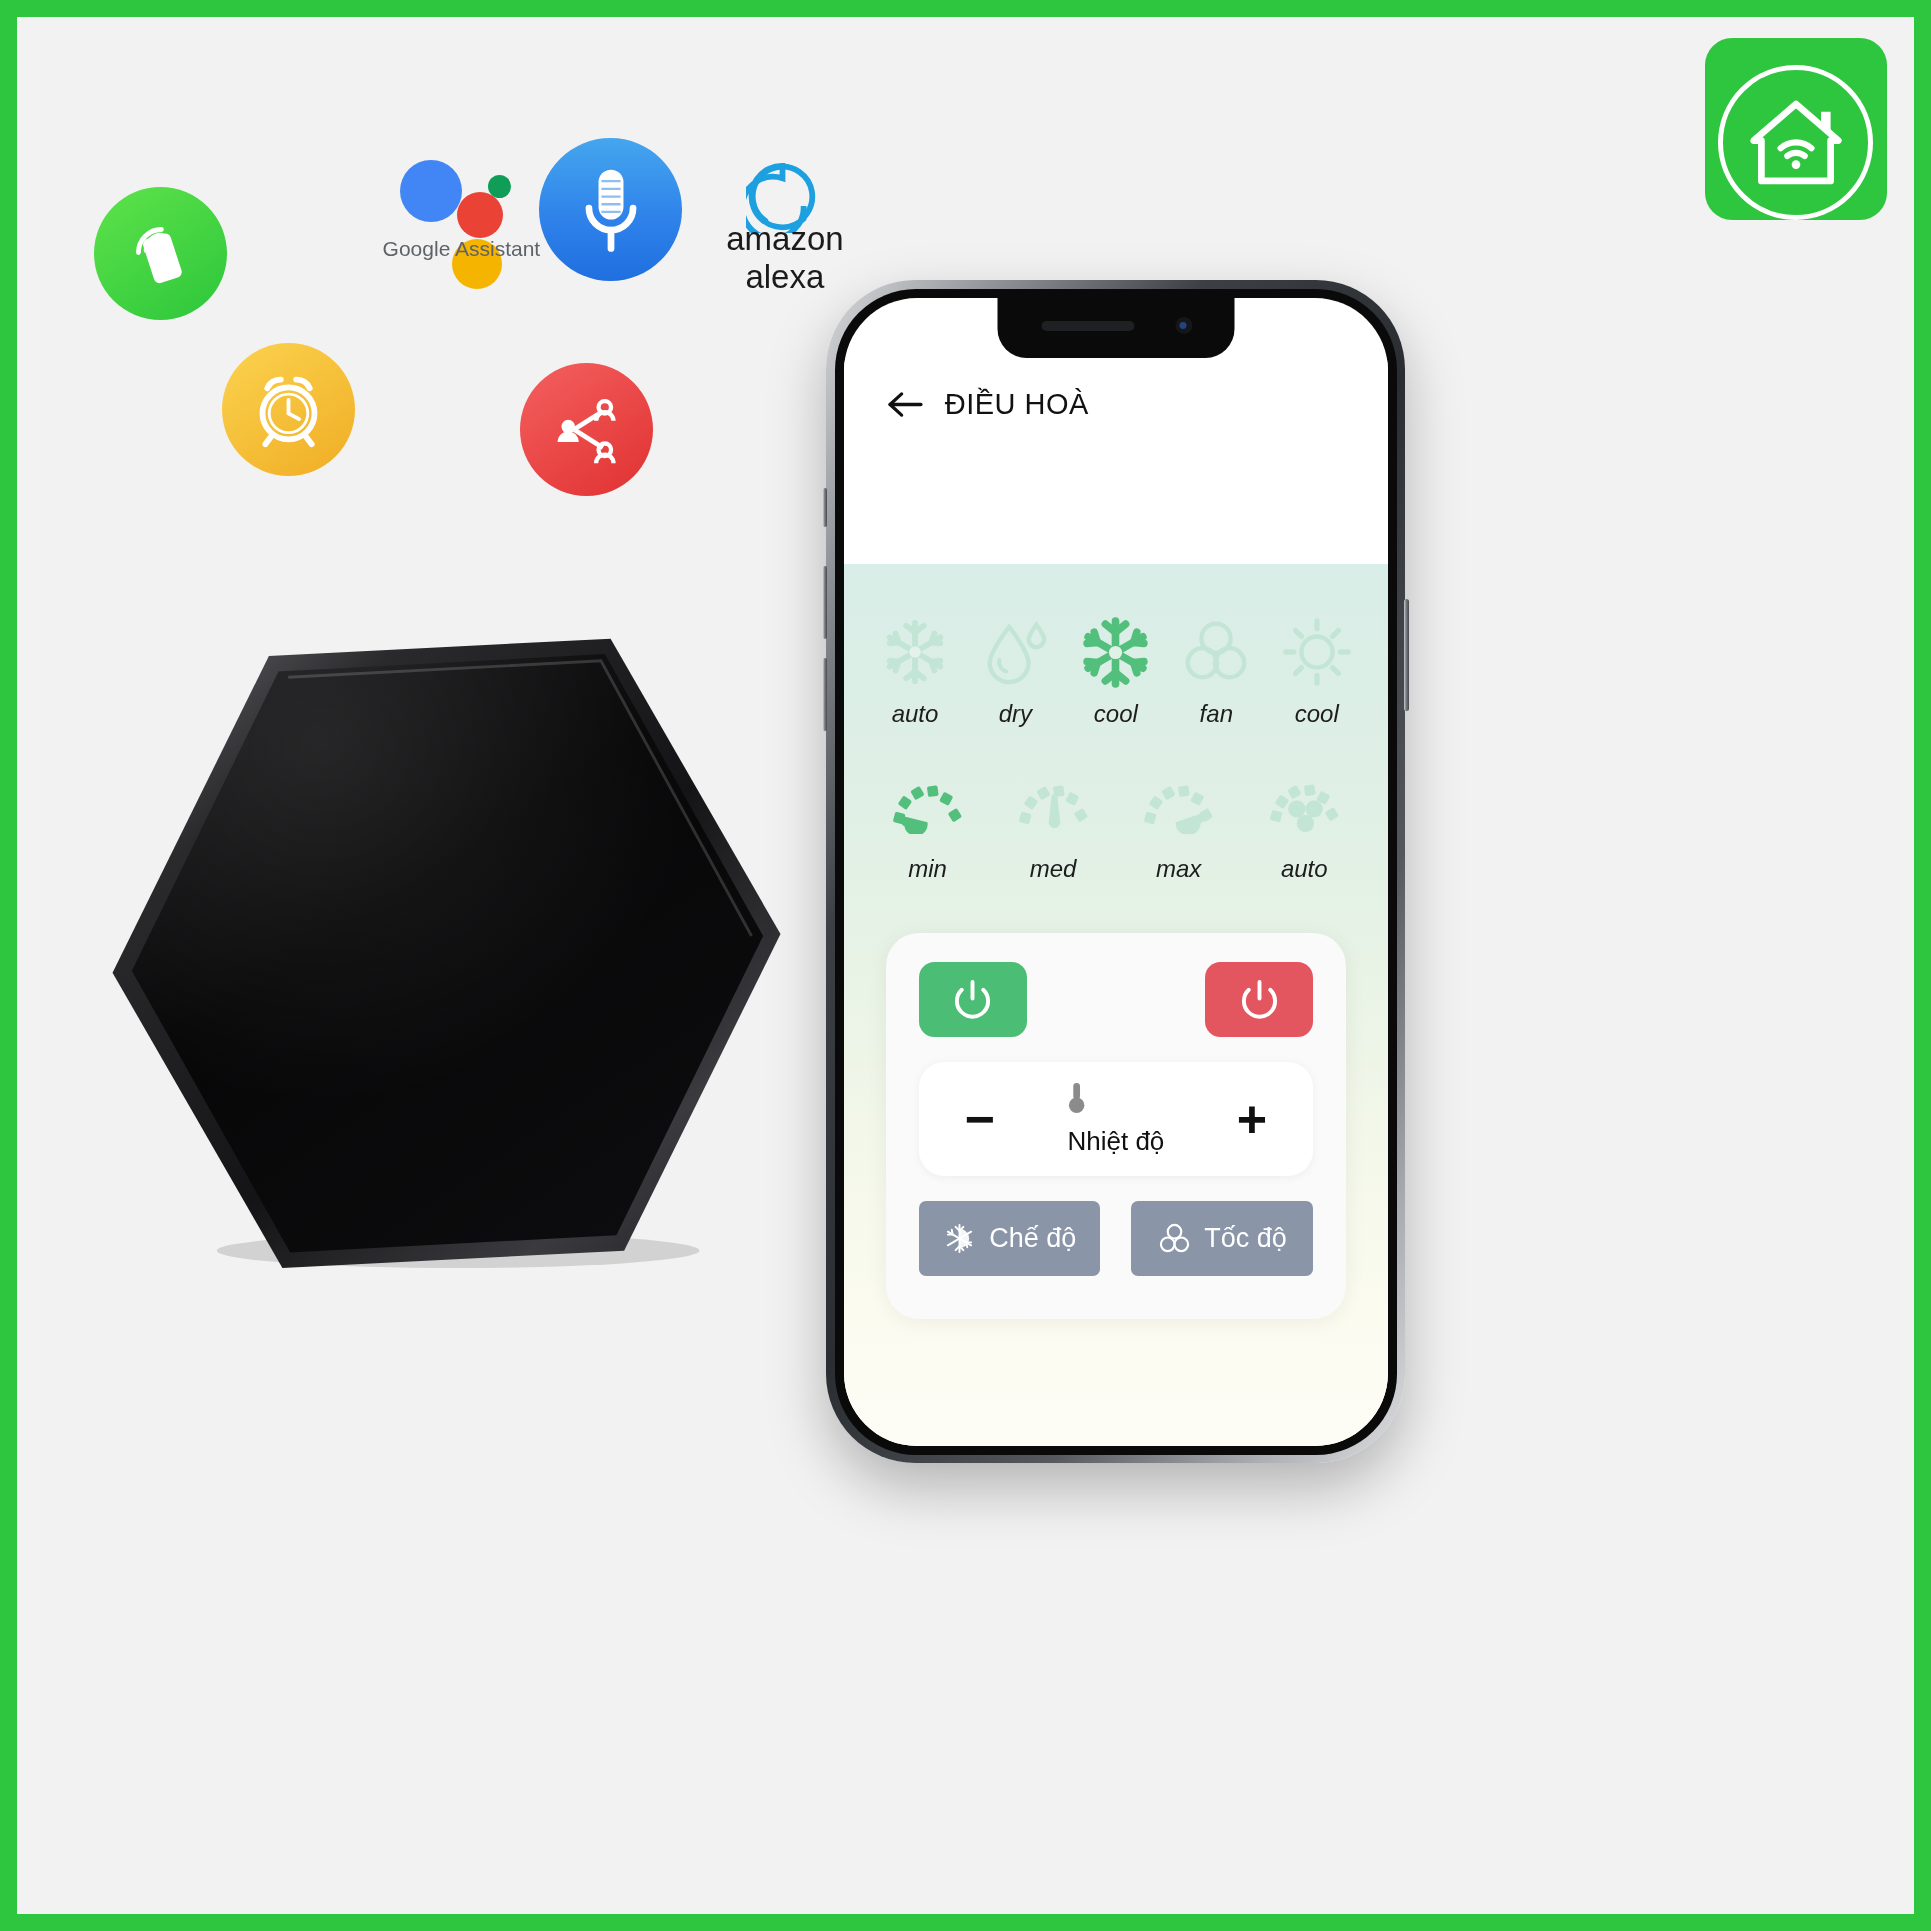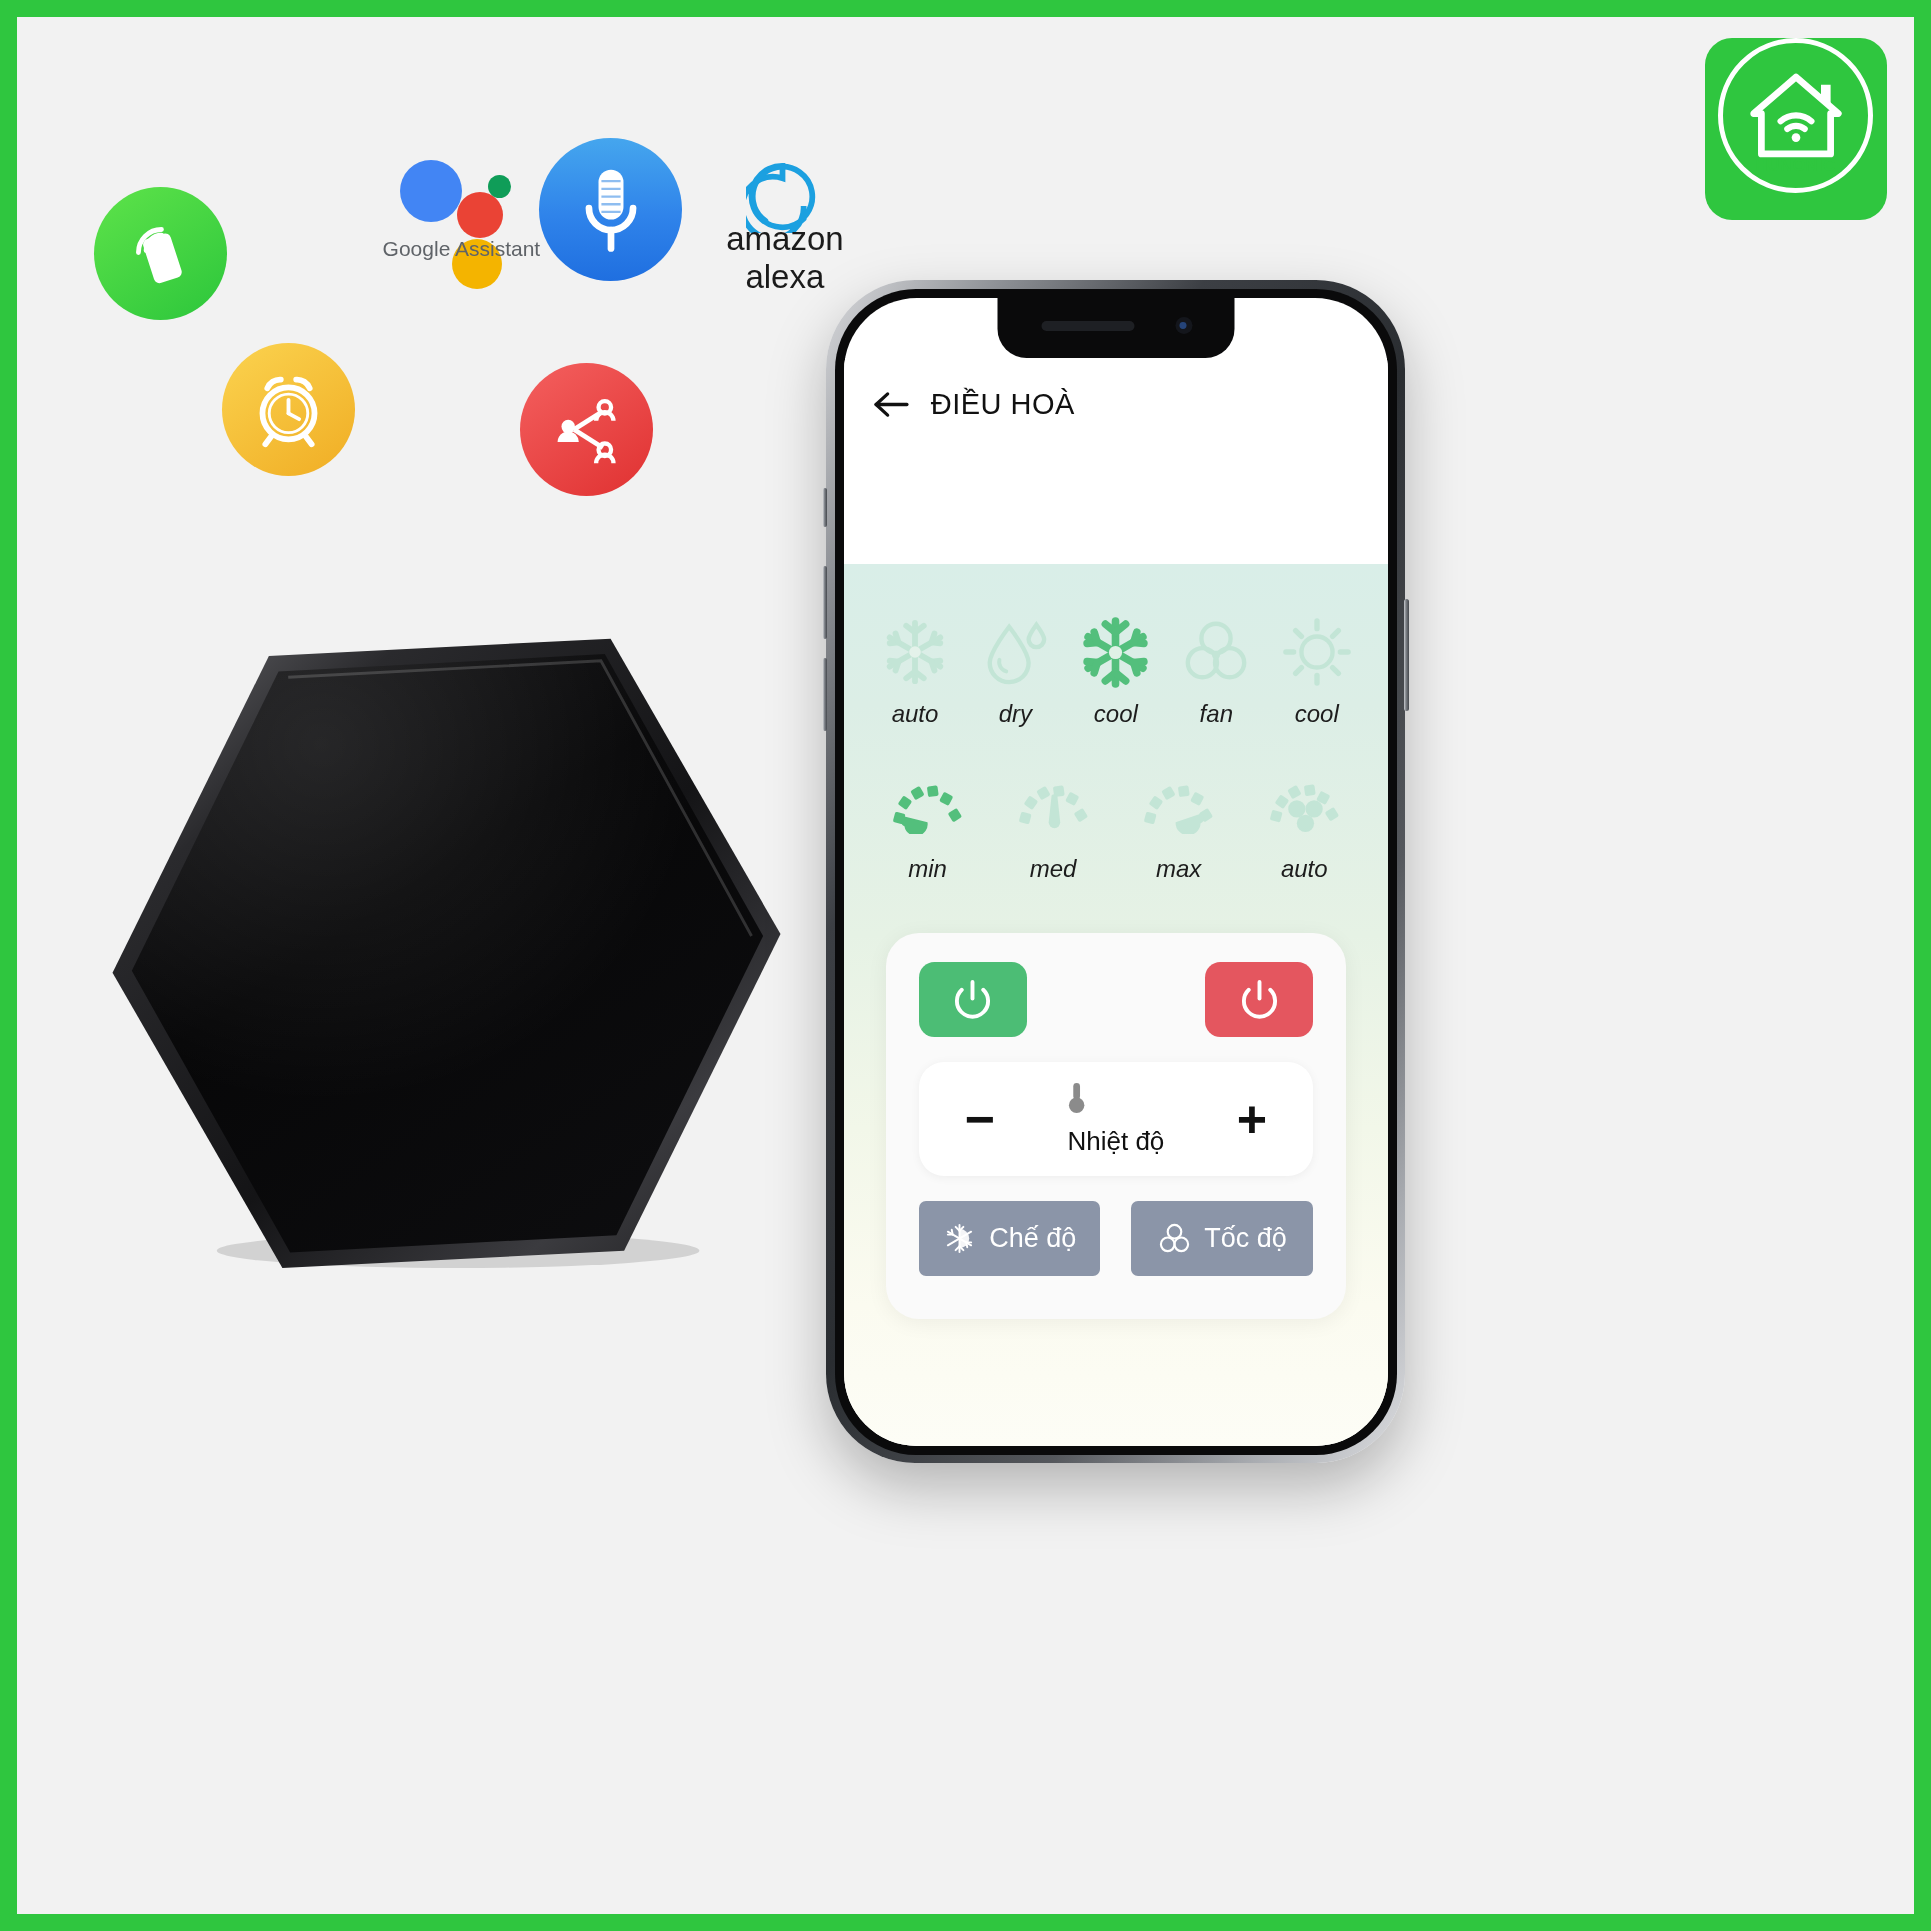--- a/index.html
+++ b/index.html
@@ -19,21 +19,21 @@
     left:17.4px;top:17.4px;right:17.4px;bottom:17.4px;
     background:#f2f2f2;
     overflow:hidden;
   }
 
   
   #logo{
     position:absolute;right:27px;top:21px;
     width:182px;height:182px;border-radius:27px;
     background:#2fc63f;
-    display:flex;align-items:flex-start;justify-content:center;
+    display:flex;align-items:flex-end;justify-content:center;
   }
   #logo .ring{
     width:145px;height:145px;border-radius:50%;
     border:5.8px solid #ffffff;
     display:flex;align-items:center;justify-content:center;
     position:relative;
   }
   #logo .house{
     position:relative;width:100px;height:89px;
   }
@@ -130,21 +130,21 @@
     position:absolute;left:0;right:0;top:0;height:60px;z-index:5;
     display:flex;align-items:center;justify-content:space-between;
     padding:0 33px;box-sizing:border-box;
   }
   #statusbar .time{font-size:24px;font-weight:bold;color:#111;letter-spacing:0.3px;}
   #statusbar .right{display:flex;align-items:center;gap:8.7px;}
 
   
   #appbar{
     position:absolute;left:0;right:0;top:60px;height:93px;background:#fff;
-    display:flex;align-items:center;gap:21px;padding:0 29px;box-sizing:border-box;
+    display:flex;align-items:center;gap:21px;padding:0 43px;box-sizing:border-box;
     z-index:4;
   }
   #appbar .title{font-size:29px;color:#111;letter-spacing:0.5px;}
 
   
   #statuspanel{
     position:absolute;left:0;right:0;top:153px;height:114px;
     background:linear-gradient(180deg,#fbfbfb 0%,#f7f8f7 100%);
     display:flex;align-items:center;padding:0 33px;box-sizing:border-box;
     border-top:1px solid #ededed;

